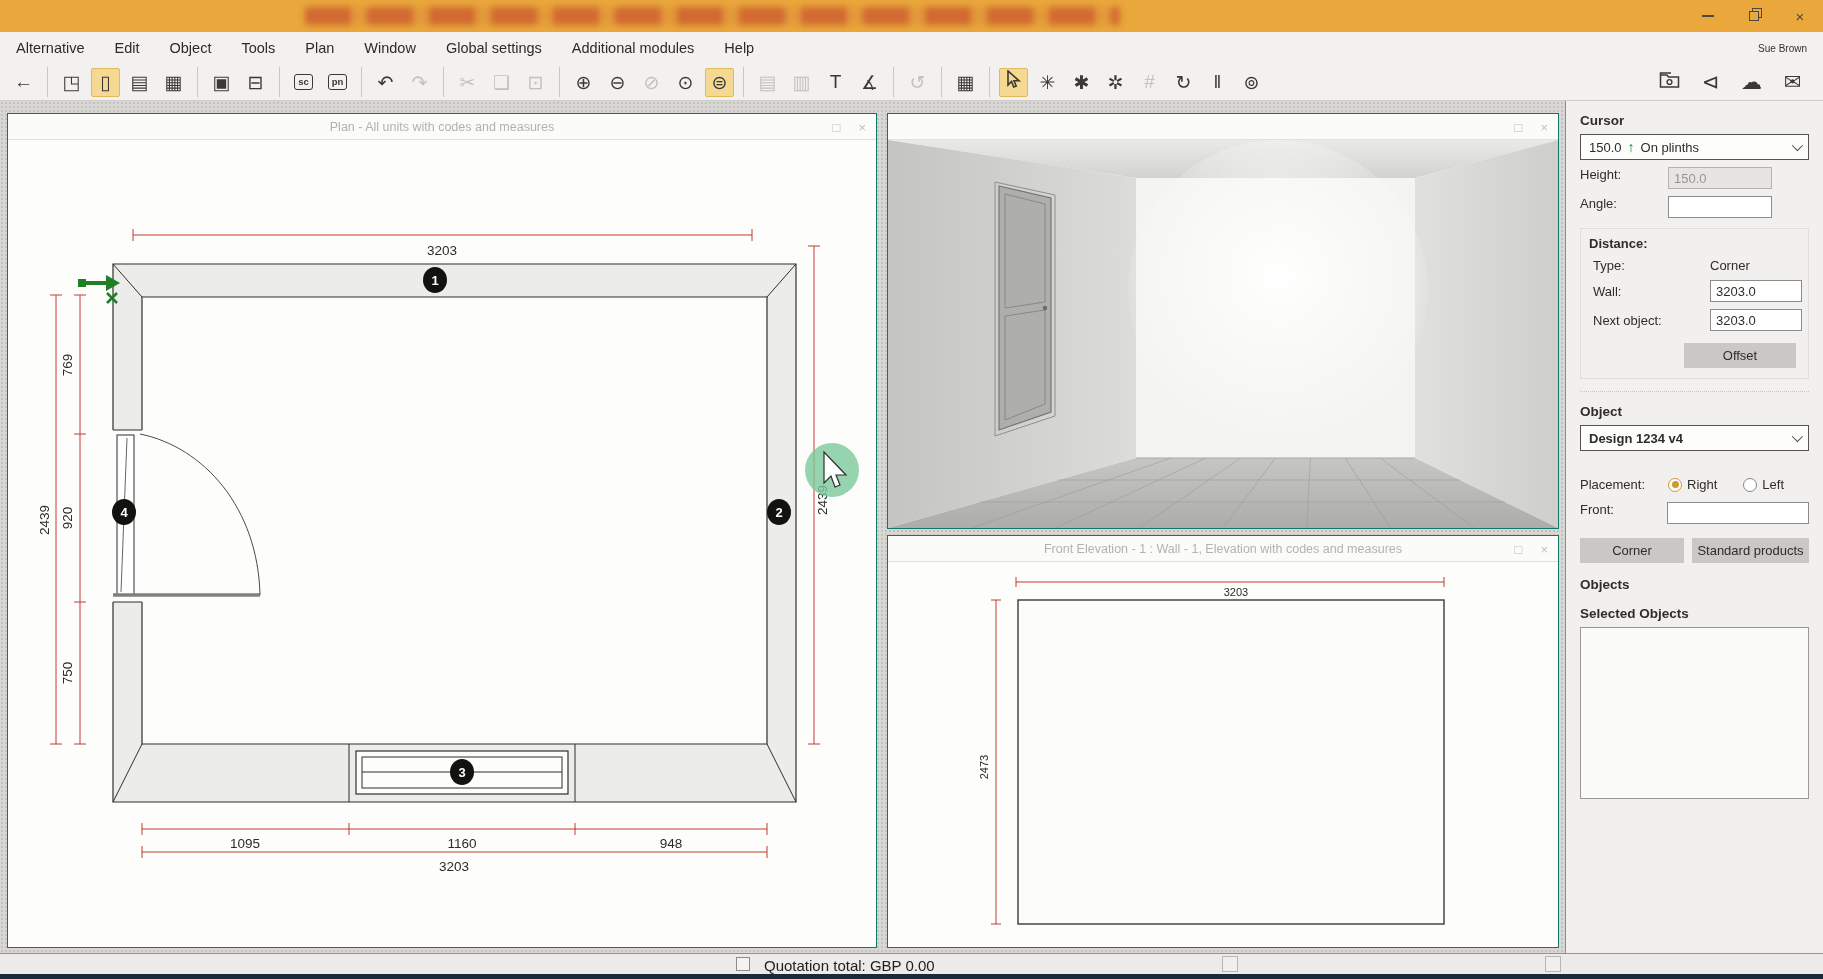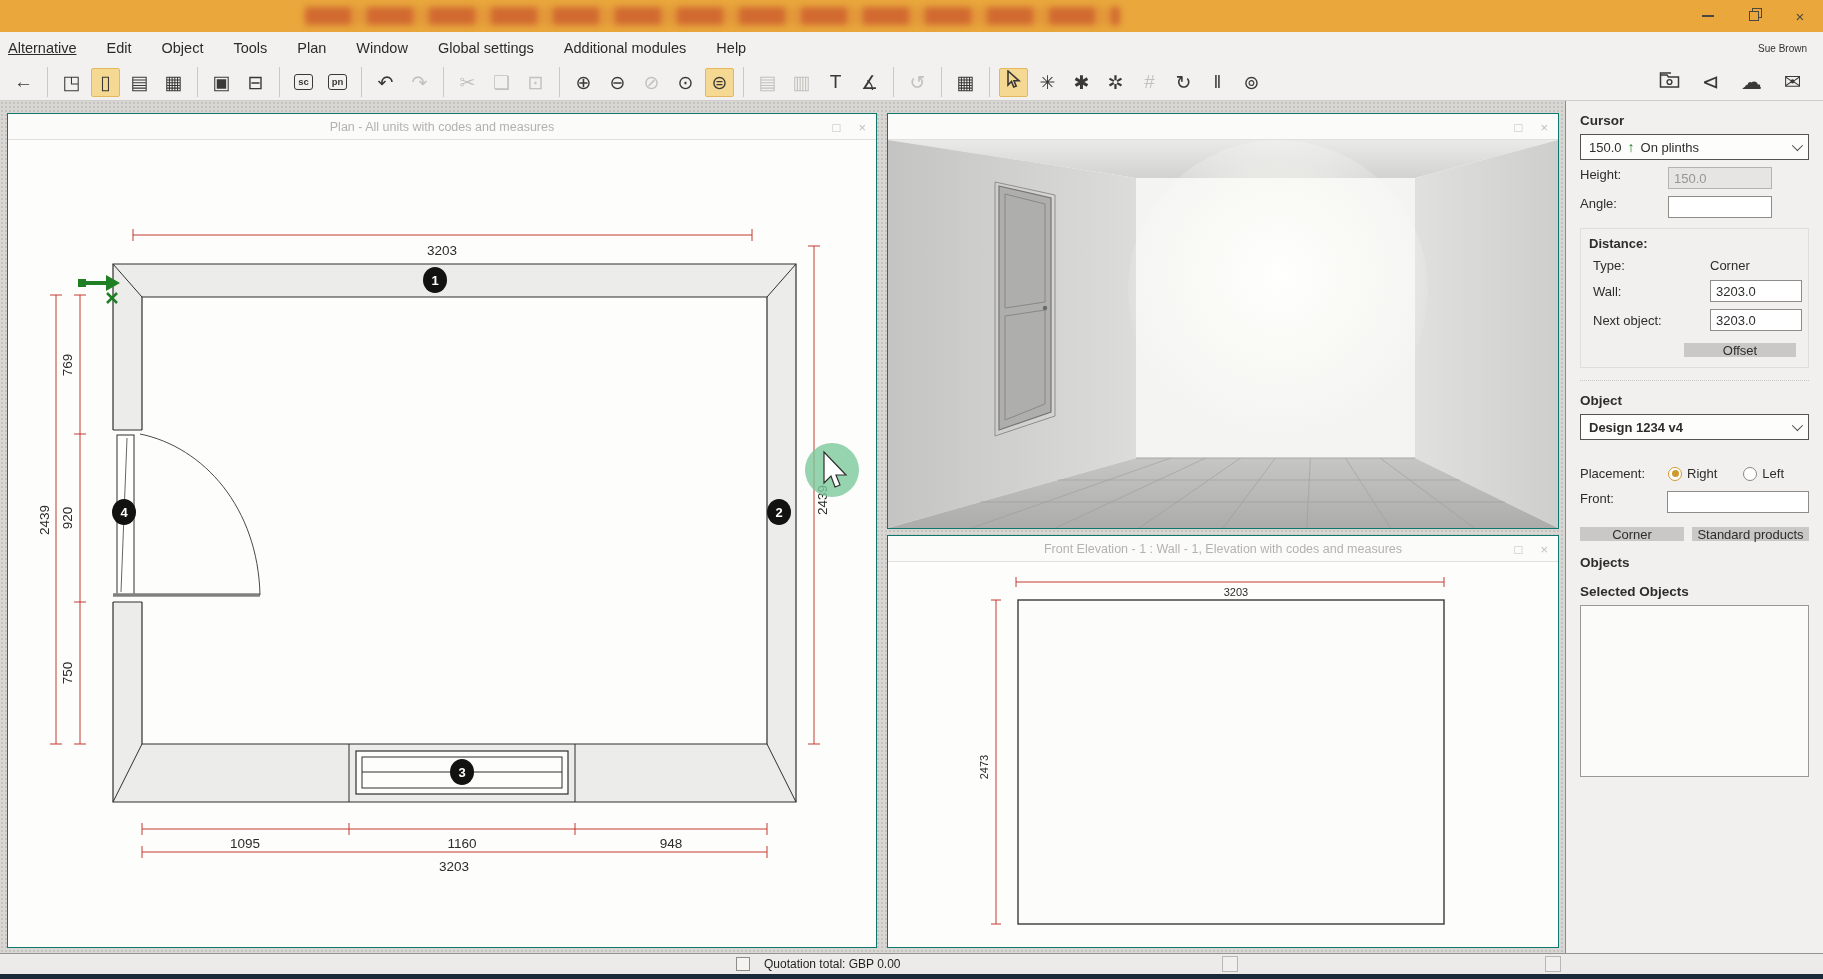--- a/index.html
+++ b/index.html
@@ -13,21 +13,21 @@
     filter:blur(3px); border-radius:2px; }
   #win-controls { position:absolute; right:12px; top:0; height:32px; display:flex; align-items:center; gap:24px; }
   .wc { width:22px; height:22px; display:flex; align-items:center; justify-content:center; color:#4A4840; font-size:15px; cursor:default; }
   .wc-min { width:12px; height:2px; background:#4A4840; }
   .wc-restore { width:10px; height:10px; border:1.5px solid #4A4840; box-shadow:3px -3px 0 -1px #E9A73C, 3px -3px 0 0 #4A4840; }
 
   
   #menubar { position:absolute; left:0; top:32px; width:1823px; height:32px; background:#F2F1EF;
     display:flex; align-items:center; font-size:14.5px; color:#2B2B29; }
   .menu-item { padding:0 15px; height:32px; display:flex; align-items:center; cursor:default; }
-  .menu-item:first-child { padding-left:8px;text-decoration:underline; }
+  .menu-item:first-child { padding-left:16px; }
   #menu-user { margin-left:auto; padding-right:16px; font-size:10px; color:#33322F; }
 
   
   #toolbar { position:absolute; left:0; top:64px; width:1823px; height:37px; background:#F2F1EF;
     border-bottom:1px solid #CFCDC9; display:flex; align-items:center; }
   .tb-group { display:flex; align-items:center; gap:5px; padding:0 9px; height:30px; }
   .tb-group + .tb-group { border-left:1px solid #E8C878; }
   .tb-btn { width:29px; height:29px; display:flex; align-items:center; justify-content:center;
     font-size:19px; color:#3A3936; background:transparent; border:none; cursor:default; }
   .tb-btn.disabled { color:#C3C1BC; }
@@ -66,21 +66,21 @@
   .form-row { display:flex; align-items:flex-start; margin-top:7px; }
   .form-row label { width:88px; }
   .inp { height:22px; border:1px solid #8E8C88; background:#FFFFFF; width:104px; padding:0 5px;
     font-size:13px; font-family:"Liberation Sans", sans-serif; color:#2E2D2B; }
   .inp:disabled { background:#E6E5E3; border-color:#B5B3AF; color:#97958F; }
   .dist-group { border:1px solid #E0DEDA; margin-top:10px; padding:7px 6px 10px 8px; }
   .dist-row { display:flex; align-items:center; margin-top:7px; }
   .dist-row label { width:92px; padding-left:4px; }
   .dist-row .inp { width:92px; margin-left:auto; }
   .dist-val { margin-left:auto; width:92px; }
-  .btn { background:#C9C8C6; border:none; font-size:13px; color:#2E2D2B; height:14px;
+  .btn { background:#C9C8C6; border:none; font-size:13px; color:#2E2D2B; height:25px;
     font-family:"Liberation Sans", sans-serif; cursor:default; }
   #offset-btn { display:block; width:112px; margin:12px 6px 0 auto; }
   hr.dotted { border:none; border-top:1px dotted #C9C7C3; margin:12px 0; }
   .radio-row { display:flex; align-items:center; margin-top:10px; }
   .radio-row > label.cap { width:88px; }
   .radio { width:14px; height:14px; border:1px solid #8A8884; border-radius:50%; background:#fff;
     display:inline-block; position:relative; }
   .radio.sel { border:1.5px solid #CE9A2F; }
   .radio.sel::after { content:""; position:absolute; left:2.5px; top:2.5px; width:7px; height:7px;
     border-radius:50%; background:#CE9A2F; }
@@ -93,21 +93,21 @@
   .oc-code { width:82px; } .oc-pos { width:52px; } .oc-desc { flex:1; }
   #objects-body { height:106px; }
   #objects-scroll { display:flex; align-items:center; height:18px; background:#F0EFED; border-top:1px solid #E2E0DC; }
   .scroll-arrow { width:18px; text-align:center; font-size:13px; color:#4A4844; }
   #scroll-track { flex:1; height:12px; background:#EBEAE8; position:relative; }
   #scroll-thumb { position:absolute; left:6%; top:0; width:40%; height:12px; background:#C6C5C1; }
   #selected-box { border:1px solid #9A9894; background:#FBFBF9; height:172px; margin-top:5px; }
 
   
   #statusbar { position:absolute; left:0; top:953px; width:1823px; height:21px; background:#EDEBE9;
-    border-top:1px solid #94928E; font-size:12px; color:#1F1E1C; }
+    border-top:1px solid #94928E; font-size:15px; color:#1F1E1C; }
   #sb-box1 { position:absolute; left:736px; top:3px; width:14px; height:14px; border:1px solid #8E8C88; background:#F4F3F1; }
   #sb-quote { position:absolute; left:764px; top:3px; }
   .sb-div { position:absolute; top:2px; width:16px; height:16px; border:1px solid #B9B7B3; background:#F0EFED; }
   #taskbar { position:absolute; left:0; top:974px; width:1823px; height:5px; background:#1B2A3A; }
 
   svg text { font-family:"Liberation Sans", sans-serif; }
 </style>
 </head>
 <body>
 

